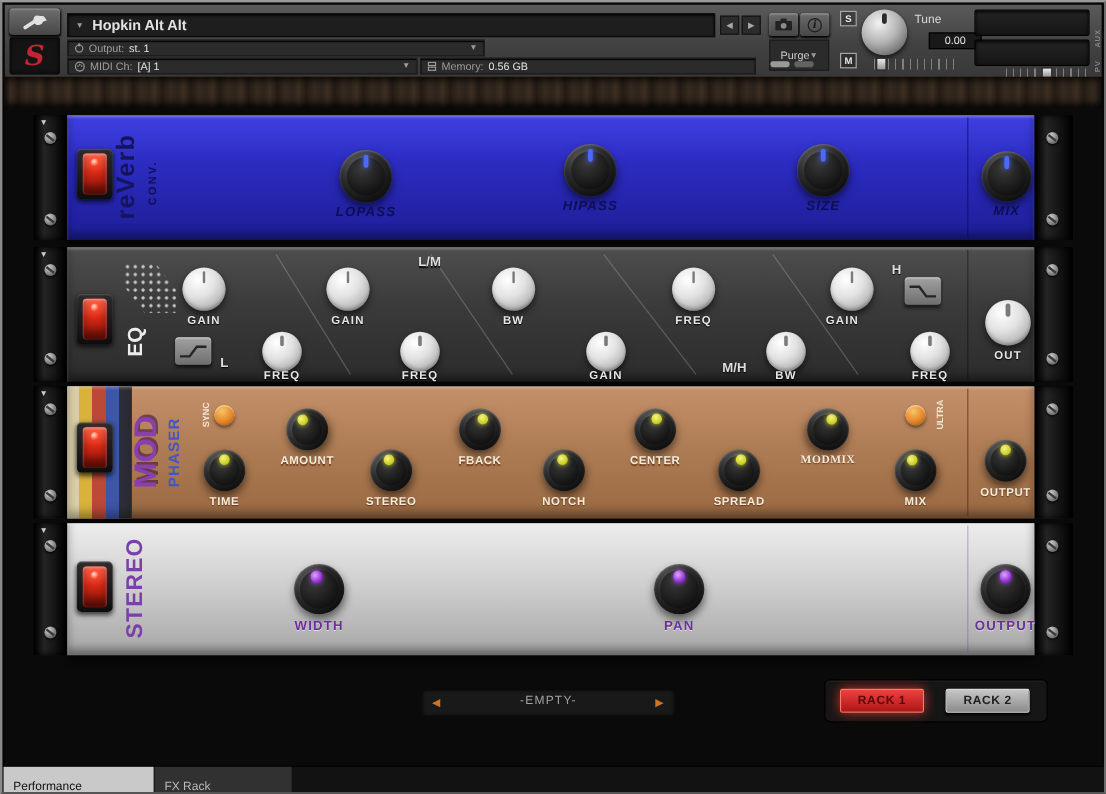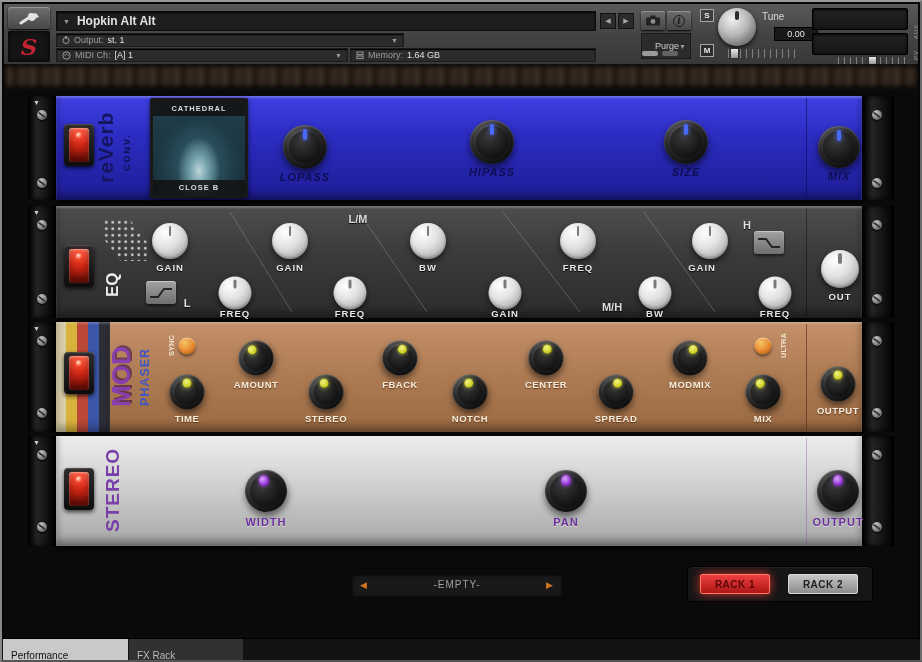--- a/index.html
+++ b/index.html
@@ -30,21 +30,21 @@
   .strip .val { color:#e0e0e0; margin-left:4px; }
   .strip .lbl { margin-left:5px; }
   .strip .sp { flex:1; }
   .hdr-icon { margin-right:4px; display:inline-flex; }
   .sq-btn { top:11px; width:24px; height:19px; border-radius:2px; background:linear-gradient(#6c6c6c,#474747);
             box-shadow:0 1px 2px #000, inset 0 1px 1px rgba(255,255,255,.3); display:flex; align-items:center; justify-content:center; }
   .info-glyph { width:12px; height:12px; border:1px solid #1d1d1d; border-radius:50%; color:#1d1d1d;
                 font:italic 700 9px "DejaVu Serif", serif; display:flex; align-items:center; justify-content:center; }
   .info-glyph::after { content:'i'; }
   .purge { left:641px; top:33px; width:50px; height:13px; background:#2b2b2b; border:1px solid #1b1b1b;
-           color:#cfcfcf; font-size:9px; display:flex; align-items:center; justify-content:flex-end; padding:12px 4px; }
+           color:#cfcfcf; font-size:9px; display:flex; align-items:center; justify-content:center; padding:12px 4px; }
   .pill { top:51px; width:16px; height:5px; border-radius:2px; }
   .sm-btn { width:14px; height:13px; border:1px solid #a8a8a8; color:#e8e8e8; font-size:8px; font-weight:700;
             display:flex; align-items:center; justify-content:center; background:rgba(0,0,0,.25); }
   .tune-knob { left:718px; top:8px; width:38px; height:38px; border-radius:50%;
                background:radial-gradient(circle at 38% 30%, #f2f2f2, #b5b5b5 45%, #6e6e6e 80%, #4a4a4a);
                box-shadow:0 2px 4px rgba(0,0,0,.7); }
   .tune-knob::after { content:''; position:absolute; left:50%; top:3px; width:4px; height:9px; margin-left:-2px;
                       background:#2a2a2a; border-radius:2px; }
   .tune-lbl { left:762px; top:11px; color:#d8d8d8; font-size:10px; }
   .tune-val { left:774px; top:27px; width:44px; height:14px; background:#191919; color:#e6e6e6; font-size:9px;
@@ -218,29 +218,29 @@
           <circle cx="2.9" cy="4" r=".7" fill="#999"></circle>
           <circle cx="4.5" cy="2.9" r=".7" fill="#999"></circle>
           <circle cx="6.1" cy="4" r=".7" fill="#999"></circle>
         </svg>
     </span>
     <span>MIDI Ch:</span>
     <span class="val">[A] 1</span>
     <span class="sp"></span>
     <span class="dd-arrow" style="margin:0">▼</span>
   </div>
-  <div class="abs strip" style="left:350px; top:48px; width:246px;">
+  <div class="abs strip" style="left:350px; top:48px; width:280px;">
     <span class="hdr-icon">
       <svg width="8" height="9">
           <rect x="1" y="1" width="6" height="2.6" fill="none" stroke="#999"></rect>
           <rect x="1" y="5" width="6" height="2.6" fill="none" stroke="#999"></rect>
         </svg>
     </span>
     <span>Memory:</span>
-    <span class="val">1.64 GB</span>
+    <span class="val">0.56 GB</span>
   </div>
 
   <div class="abs purge">
     <span>Purge</span>
     <span class="dd-arrow" style="margin:0">▼</span>
   </div>
   <div class="abs pill" style="left:642px; background:#9a9a9a;"></div>
   <div class="abs pill" style="left:662px; background:#636363;"></div>
 
   <div class="abs sm-btn" style="left:700px; top:9px;">
@@ -274,24 +274,20 @@
   <div class="abs screw" style="left:872px; top:110px;"></div>
   <div class="abs screw" style="left:872px; top:178px;"></div>
   <div class="abs panel panel-reverb" style="top:96px; height:104px;"></div>
 
   <div class="abs pwr" style="left:64px; top:124px;">
     <div class="rocker"></div>
   </div>
   <div class="vtext" style="left:94px; top:100px; height:94px; font-size:21px; letter-spacing:1px; color:#15155f;">reVerb</div>
   <div class="vtext" style="left:122px; top:112px; height:80px; font-size:9px; letter-spacing:2px; color:#10104e;">CONV.</div>
 
-  <div class="abs rv-screen">
-    <div class="band" style="top:0;">CATHEDRAL</div>
-    <div class="band" style="bottom:0;">CLOSE B</div>
-  </div>
 
   <div class="knob kd iv-blue" style="left:305px; top:147px; width:44px; height:44px;"></div>
   <div class="klab lab-rv" style="left:305px; top:171px;">LOPASS</div>
   <div class="knob kd iv-blue" style="left:492px; top:142px; width:44px; height:44px;"></div>
   <div class="klab lab-rv" style="left:492px; top:166px;">HIPASS</div>
   <div class="knob kd iv-blue" style="left:686px; top:142px; width:44px; height:44px;"></div>
   <div class="klab lab-rv" style="left:686px; top:166px;">SIZE</div>
   <div class="abs sep" style="left:806px; top:98px; height:100px; border-left:1px solid rgba(10,10,80,.6);"></div>
   <div class="knob kd iv-blue" style="left:839px; top:147px; width:42px; height:42px;"></div>
   <div class="klab lab-rv" style="left:839px; top:170px;">MIX</div>
@@ -383,21 +379,21 @@
   <div class="vtext" style="left:779px; top:329px; height:34px; font-size:7.5px; color:#f0e6d2;">ULTRA</div>
   <div class="obtn" style="left:763px; top:346px;"></div>
 
   <div class="knob kd iv-yellow" style="left:256px; top:358px; width:35px; height:35px; transform:translate(-50%,-50%) rotate(-25deg);"></div>
   <div class="klab lab-ph" style="left:256px; top:379px;">AMOUNT</div>
   <div class="knob kd iv-yellow" style="left:400px; top:358px; width:35px; height:35px; transform:translate(-50%,-50%) rotate(15deg);"></div>
   <div class="klab lab-ph" style="left:400px; top:379px;">FBACK</div>
   <div class="knob kd iv-yellow" style="left:546px; top:358px; width:35px; height:35px; transform:translate(-50%,-50%) rotate(8deg);"></div>
   <div class="klab lab-ph" style="left:546px; top:379px;">CENTER</div>
   <div class="knob kd iv-yellow" style="left:690px; top:358px; width:35px; height:35px; transform:translate(-50%,-50%) rotate(20deg);"></div>
-  <div class="klab lab-ph" style="left:690px; top:379px;">MODMIX</div>
+  <div class="klab lab-ph" style="left:690px; top:379px;font-family:Liberation Serif, serif;">MODMIX</div>
 
   <div class="knob kd iv-yellow" style="left:187px; top:392px; width:35px; height:35px;"></div>
   <div class="klab lab-ph" style="left:187px; top:413px;">TIME</div>
   <div class="knob kd iv-yellow" style="left:326px; top:392px; width:35px; height:35px; transform:translate(-50%,-50%) rotate(-12deg);"></div>
   <div class="klab lab-ph" style="left:326px; top:413px;">STEREO</div>
   <div class="knob kd iv-yellow" style="left:470px; top:392px; width:35px; height:35px; transform:translate(-50%,-50%) rotate(-8deg);"></div>
   <div class="klab lab-ph" style="left:470px; top:413px;">NOTCH</div>
   <div class="knob kd iv-yellow" style="left:616px; top:392px; width:35px; height:35px; transform:translate(-50%,-50%) rotate(10deg);"></div>
   <div class="klab lab-ph" style="left:616px; top:413px;">SPREAD</div>
   <div class="knob kd iv-yellow" style="left:763px; top:392px; width:35px; height:35px; transform:translate(-50%,-50%) rotate(-18deg);"></div>

